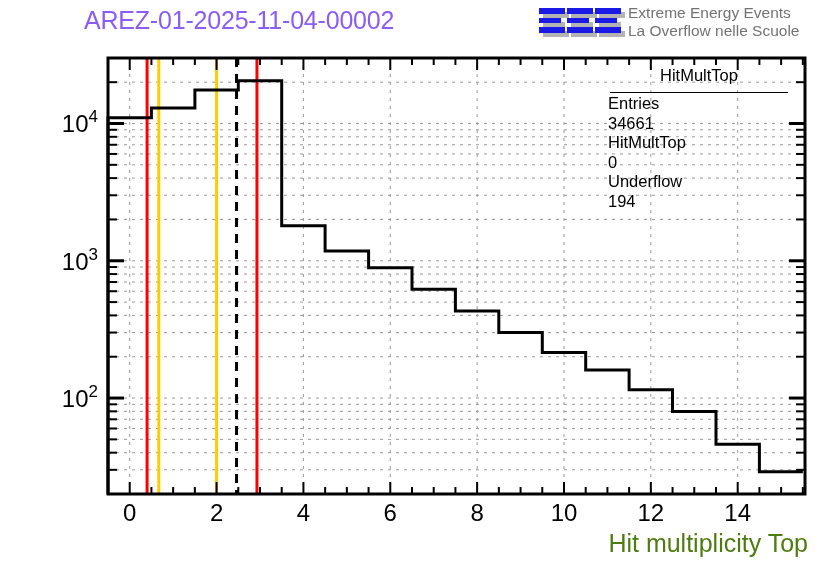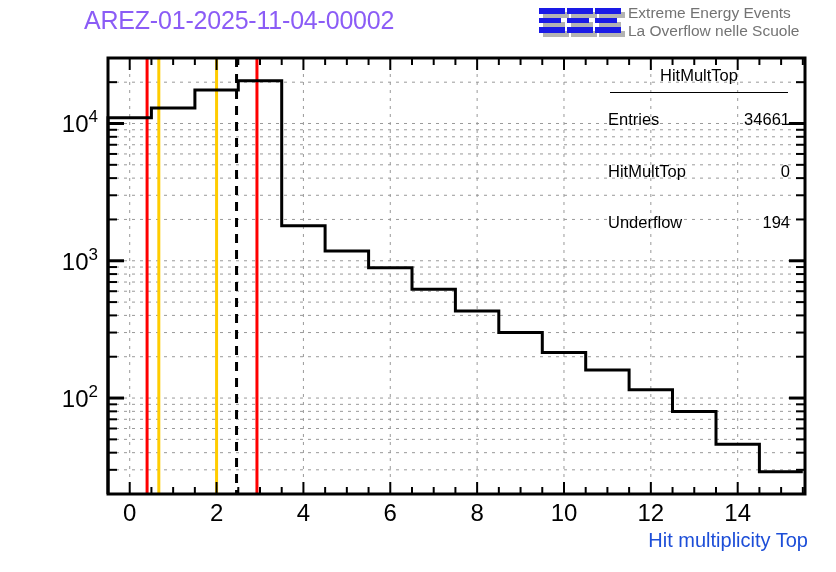--- a/index.html
+++ b/index.html
@@ -17,34 +17,34 @@
   .logo{position:absolute;left:536px;top:2px;width:300px;height:42px;}
   .logo-eee{position:absolute;left:0px;top:2px;}
   .logo-text{
     position:absolute;left:92px;top:2px;
     color:#737373;font-size:15.5px;line-height:17.5px;
     white-space:nowrap;font-weight:400;
   }
   .chart{position:absolute;left:0;top:0;}
   .xaxis-title{
     position:absolute;right:28px;top:529px;
-    font-size:20px;color:#1d4ed8;white-space:nowrap;
+    font-size:25px;color:#4d7c0f;white-space:nowrap;
   }
   .stats{
     position:absolute;left:604px;top:66px;width:190px;
     font-size:16.5px;color:#000;
   }
   .stats .st-title{
     text-align:center;padding-bottom:7px;
     border-bottom:1.3px solid #000;
     margin:0 6px 1px 6px;
   }
   .stats .st-row{
     display:flex;justify-content:space-between;
-    padding:16px 4px;line-height:19.5px;
+    padding:0 4px;line-height:19.5px;flex-direction:column;
   }
 </style>
 </head>
 <body>
 
 <div id="root">
 
   <div class="title">AREZ-01-2025-11-04-00002</div>
 
   <div class="logo">

